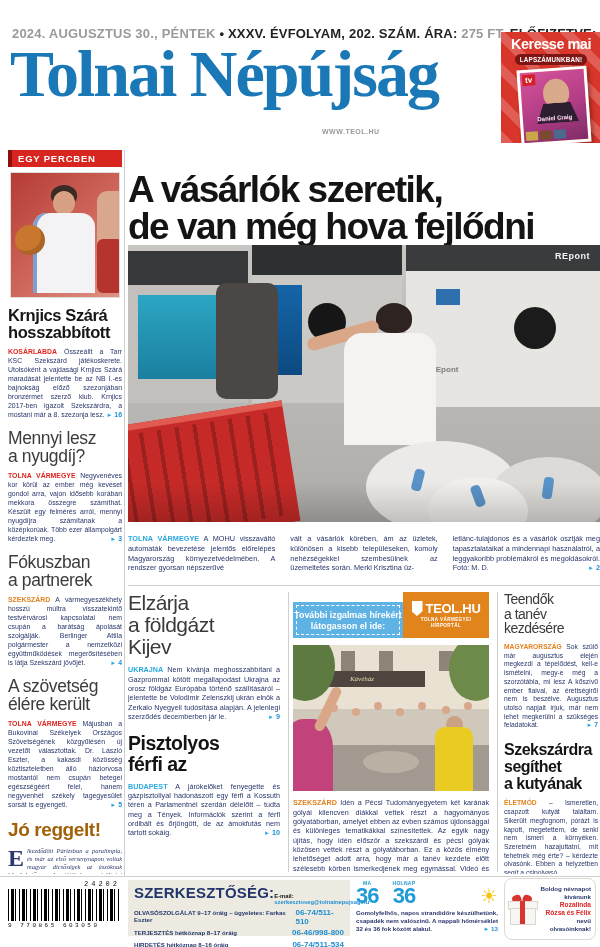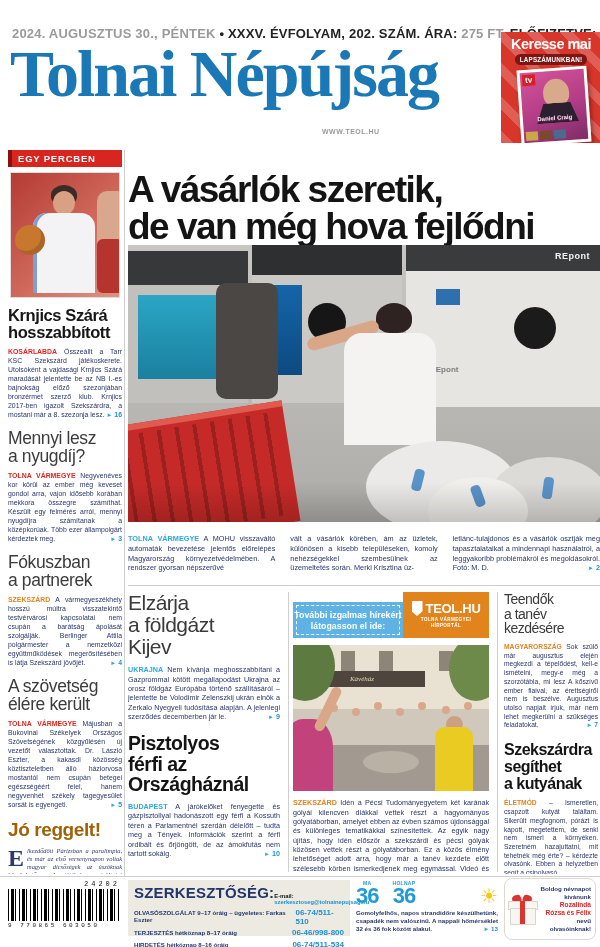--- a/index.html
+++ b/index.html
@@ -334,21 +334,20 @@
       <span>Kijev</span>
     </h2>
     <p class="low-text">
       <span class="kicker k-lblue">UKRAJNA</span>
       <span>Nem kívánja meghosszabbítani a Gazprommal kötött megállapodást Ukrajna az orosz földgáz Európába történő szállításáról – jelentette be Volodimir Zelenszkij ukrán elnök a Zerkalo Nyegyeli tudósítása alapján. A jelenlegi szerződés decemberben jár le.</span>
       <span class="more"><span class="arr">►</span> <span class="pg">9</span></span>
     </p>
     <h2 class="low-h bold">
       <span>Pisztolyos</span>
       <span>férfi az</span>
-      <span>Országháznál</span>
     </h2>
     <p class="low-text">
       <span class="kicker k-lblue">BUDAPEST</span>
       <span>A járókelőket fenyegette és gázpisztollyal hadonászott egy férfi a Kossuth téren a Parlamentnél szerdán délelőtt – tudta meg a Tények. Információk szerint a férfi ordibált és őrjöngött, de az ámokfutás nem tartott sokáig.</span>
       <span class="more"><span class="arr">►</span> <span class="pg">10</span></span>
     </p>
   </div>
 
   <div class="low-col col-center">
     <div class="banner">

